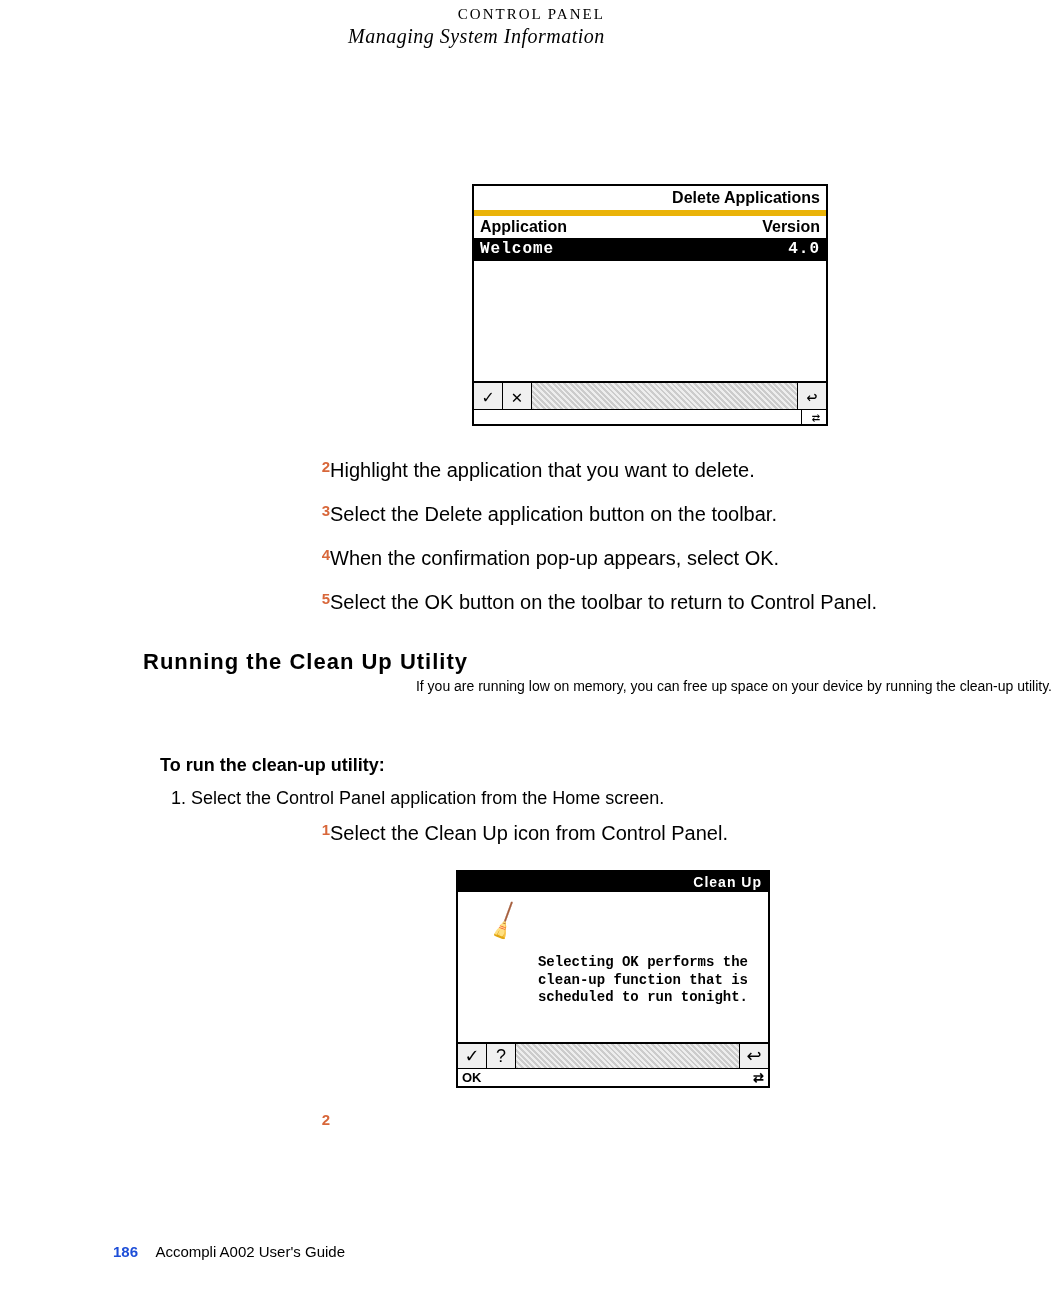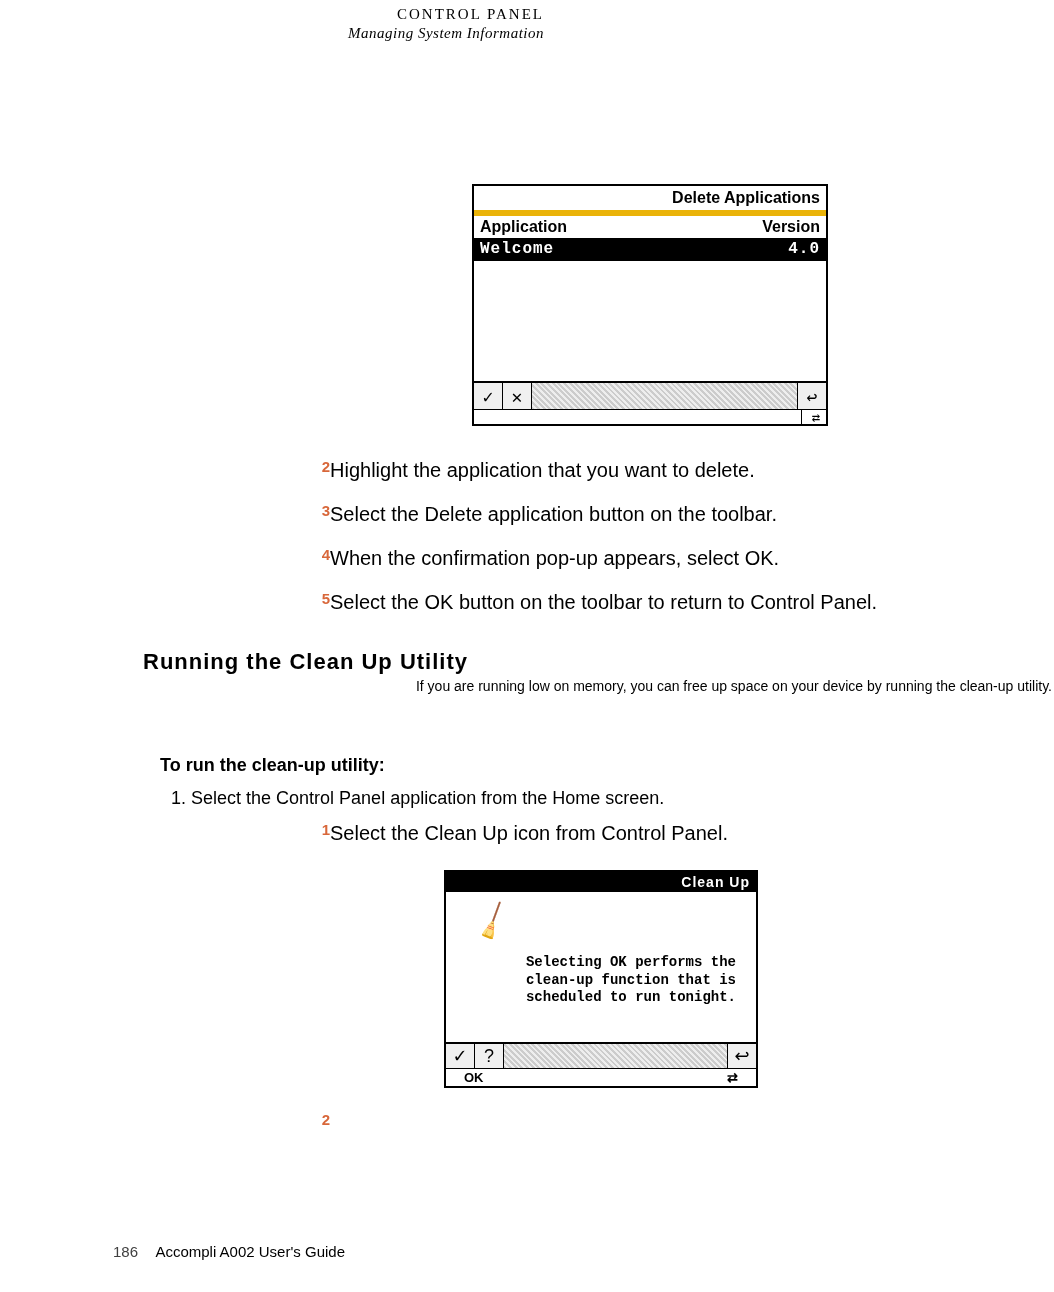--- a/index.html
+++ b/index.html
@@ -30,21 +30,21 @@
     left: 348px;
     top: 6px;
     font-family: Georgia, 'Times New Roman', serif;
   }
   .hdr-line1 {
     letter-spacing: 2px;
     font-size: 15px;
   }
   .hdr-line2 {
     font-style: italic;
-    font-size: 15px;
+    font-size: 20px;
     margin-top: 2px;
     letter-spacing: 0.5px;
     font-family: Georgia, 'Times New Roman', serif;
   }
 
   
   .device1 {
     position: absolute;
     left: 472px;
     top: 184px;
@@ -197,21 +197,21 @@
   .steps2 {
     position: absolute;
     left: 302px;
     top: 820px;
     width: 740px;
   }
 
   
   .device2 {
     position: absolute;
-    left: 444px;
+    left: 456px;
     top: 870px;
     width: 310px;
     border: 2px solid #000;
     background: #fff;
     font-family: Arial, sans-serif;
   }
   .d2-title {
     background: #000;
     color: #fff;
     padding: 2px 6px;
@@ -241,21 +241,21 @@
     font-weight: bold;
     line-height: 1.25;
   }
   .d2-toolbar {
     display: flex;
     border-top: 2px solid #000;
     height: 24px;
   }
   .d2-ok {
     font-size: 13px;
-    padding: 1px 18px;
+    padding: 1px 4px;
     border-top: 1px solid #000;
     font-weight: bold;
     display: flex;
     justify-content: space-between;
   }
   .d2-ok-r {
     font-size: 13px;
   }
 
   .steps3 {
@@ -266,22 +266,22 @@
   }
 
   .footer {
     position: absolute;
     left: 113px;
     top: 1243px;
     font-size: 15px;
     font-family: Verdana, sans-serif;
   }
   .pgnum {
-    color: #404040;
-    font-weight: normal;
+    color: #1d4ed8;
+    font-weight: bold;
     margin-right: 14px;
     margin-top: 15px;
   }
 </style>
 </head>
 <body>
 <div class="page">
 
   <div class="header-band"></div>
   <div class="header-text">

